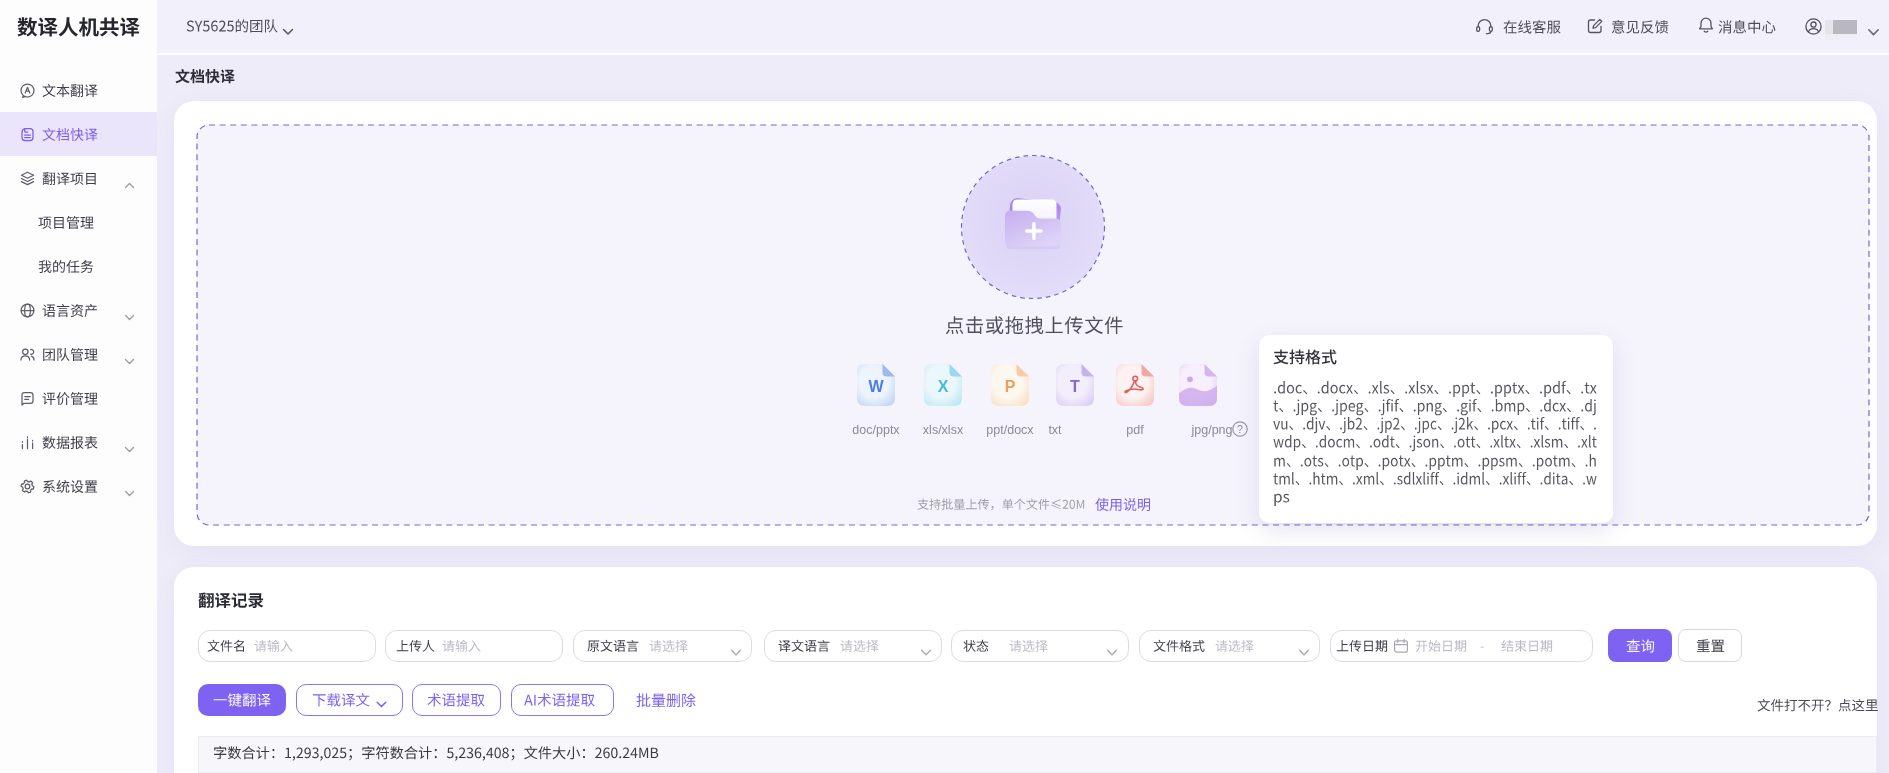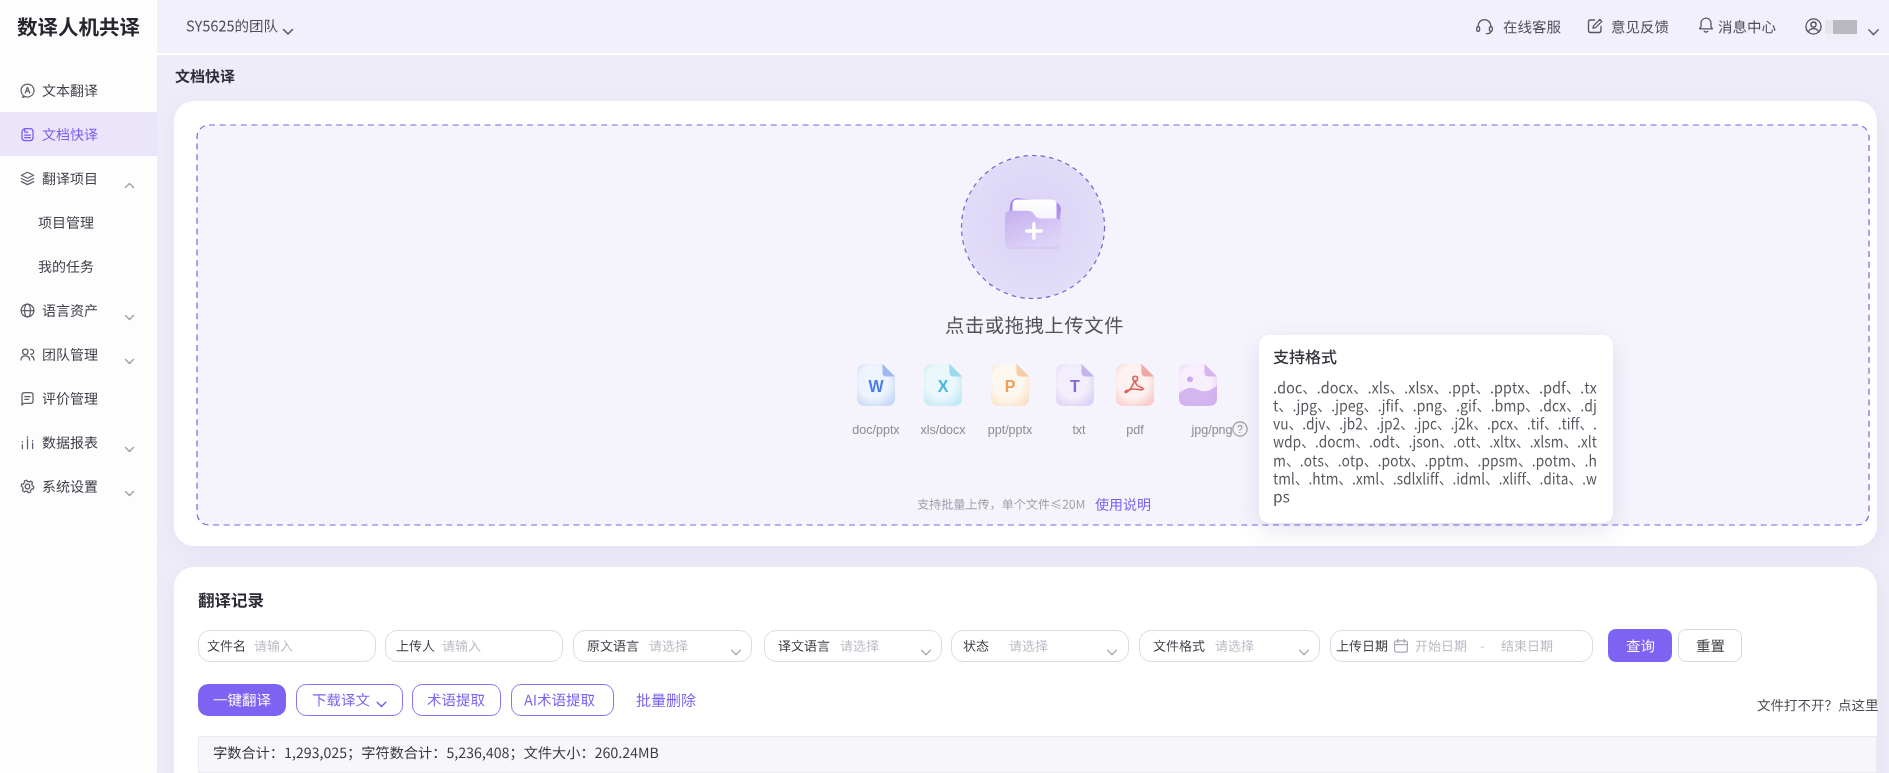--- a/index.html
+++ b/index.html
@@ -273,23 +273,23 @@
           <stop offset="1" stop-color="#ddbff3"></stop>
         </radialGradient>
       </defs>
 <path d="M8 0 L25.5 0 L38 12.5 L38 34 Q38 42 30 42 L8 42 Q0 42 0 34 L0 8 Q0 0 8 0 Z" fill="url(#tgi)"></path>
 <path d="M25.5 0 L38 12.5 L29.5 12.5 Q25.5 12.5 25.5 8.5 Z" fill="#d7b3f0"></path>
 <circle cx="11" cy="15.3" r="2.9" fill="#cda8ec"></circle>
       <path d="M0 29.5 Q9.5 20.5 18.5 25.5 Q27.5 30.5 38 21.5 L38 34 Q38 42 30 42 L8 42 Q0 42 0 34 Z" fill="#cba6ec" opacity="0.78"></path>
     </svg></div>
 <style>.lab{position:absolute;top:423px;font-size:12.5px;color:#8b8b97;text-align:center;width:80px}</style>
 <div class="lab" style="left:836px">doc/pptx</div>
-<div class="lab" style="left:903px">xls/docx</div>
-<div class="lab" style="left:970px">ppt/pptx</div>
-<div class="lab" style="left:1039px">txt</div>
+<div class="lab" style="left:903px">xls/xlsx</div>
+<div class="lab" style="left:970px">ppt/docx</div>
+<div class="lab" style="left:1015px">txt</div>
 <div class="lab" style="left:1095px">pdf</div>
 <div class="lab" style="left:1172px">jpg/png</div>
 <div class="abs" style="left:1232px;top:421px"><svg width="16" height="16" viewBox="0 0 16 16">
       <circle cx="8" cy="8" r="7.2" fill="none" stroke="#9698a4" stroke-width="1.2"></circle>
       <text x="8" y="11.6" text-anchor="middle" font-family="Liberation Sans,sans-serif" font-size="10.5" fill="#8a8a96">?</text>
     </svg></div>
 <div style="position:absolute;left:917.0px;top:495.8px">
     <svg width="168.5" height="16.9" viewBox="0 -12.8 168.5 16.9" style="display:block;overflow:visible">
       <path d="M5.6 -10.2V-8.3H0.9V-7.4H5.6V-5.5H1.5V-4.7H2.8L2.5 -4.6C3.2 -3.3 4.1 -2.2 5.2 -1.3C3.8 -0.6 2.2 -0.2 0.4 0.1C0.6 0.3 0.8 0.7 0.9 1C2.8 0.6 4.5 0.1 6.1 -0.8C7.5 0.1 9.1 0.6 11.1 0.9C11.2 0.7 11.5 0.3 11.7 0C9.9 -0.2 8.3 -0.7 7 -1.3C8.3 -2.3 9.5 -3.5 10.2 -5.2L9.5 -5.6L9.4 -5.5H6.5V-7.4H11.1V-8.3H6.5V-10.2ZM3.5 -4.7H8.8C8.2 -3.5 7.3 -2.5 6.1 -1.8C5 -2.6 4.1 -3.5 3.5 -4.7Z M17.5 -2.5C18 -1.8 18.6 -0.9 18.9 -0.3L19.6 -0.8C19.3 -1.4 18.7 -2.2 18.2 -2.9ZM19.7 -10.1V-8.6H17.1V-7.8H19.7V-6.2H16.5V-5.4H21.3V-4H16.6V-3.2H21.3V-0.1C21.3 0 21.2 0.1 21 0.1C20.9 0.1 20.2 0.1 19.5 0.1C19.7 0.3 19.8 0.7 19.8 1C20.7 1 21.3 0.9 21.7 0.8C22 0.7 22.1 0.4 22.1 -0.1V-3.2H23.6V-4H22.1V-5.4H23.7V-6.2H20.5V-7.8H23.1V-8.6H20.5V-10.1ZM14.2 -10.2V-7.7H12.6V-6.9H14.2V-4.2C13.5 -4 12.9 -3.9 12.4 -3.7L12.7 -2.8L14.2 -3.3V-0.1C14.2 0 14.1 0.1 14 0.1C13.8 0.1 13.3 0.1 12.8 0.1C12.9 0.3 13.1 0.7 13.1 0.9C13.8 0.9 14.3 0.9 14.6 0.8C14.9 0.6 15 0.4 15 -0.1V-3.6L16.3 -4L16.2 -4.9L15 -4.5V-6.9H16.3V-7.7H15V-10.2Z M26.4 -10.2V-7.7H24.8V-6.9H26.4V-4.2C25.7 -4.1 25.1 -3.9 24.6 -3.8L24.9 -2.9L26.4 -3.3V-0.2C26.4 -0 26.4 0 26.2 0C26 0 25.5 0.1 24.9 0C25.1 0.3 25.2 0.6 25.2 0.9C26.1 0.9 26.5 0.9 26.9 0.7C27.2 0.6 27.3 0.3 27.3 -0.2V-3.6L28.8 -4.1L28.7 -4.9L27.3 -4.5V-6.9H28.7V-7.7H27.3V-10.2ZM29.2 0.8C29.4 0.6 29.7 0.4 31.9 -0.6C31.8 -0.8 31.8 -1.1 31.7 -1.4L30.1 -0.7V-5.4H31.9V-6.2H30.1V-10H29.2V-0.9C29.2 -0.4 29 -0.2 28.8 -0C28.9 0.2 29.1 0.5 29.2 0.8ZM34.9 -7.4C34.5 -6.9 33.8 -6.3 33.2 -5.8V-10H32.3V-0.8C32.3 0.4 32.5 0.7 33.4 0.7C33.6 0.7 34.5 0.7 34.7 0.7C35.5 0.7 35.8 0.1 35.8 -1.5C35.6 -1.6 35.2 -1.7 35 -1.9C35 -0.6 34.9 -0.2 34.6 -0.2C34.5 -0.2 33.7 -0.2 33.6 -0.2C33.3 -0.2 33.2 -0.3 33.2 -0.8V-4.8C34 -5.4 34.9 -6.1 35.6 -6.8Z M39.3 -8H45.3V-7.4H39.3ZM39.3 -9.2H45.3V-8.6H39.3ZM38.4 -9.8V-6.8H46.2V-9.8ZM36.9 -6.3V-5.6H47.8V-6.3ZM39.1 -3.3H41.9V-2.6H39.1ZM42.8 -3.3H45.7V-2.6H42.8ZM39.1 -4.5H41.9V-3.8H39.1ZM42.8 -4.5H45.7V-3.8H42.8ZM36.9 -0V0.7H47.9V-0H42.8V-0.7H46.9V-1.4H42.8V-2H46.6V-5.1H38.2V-2H41.9V-1.4H37.9V-0.7H41.9V-0Z M53.6 -10V-0.5H49V0.4H59.9V-0.5H54.5V-5.3H59.1V-6.2H54.5V-10Z M63.7 -10.1C63 -8.3 61.9 -6.5 60.7 -5.3C60.9 -5.1 61.1 -4.6 61.2 -4.4C61.6 -4.8 62 -5.3 62.4 -5.9V0.9H63.3V-7.2C63.8 -8.1 64.2 -9 64.6 -9.9ZM66.2 -1.5C67.3 -0.8 68.7 0.3 69.3 1L70 0.3C69.7 -0 69.2 -0.4 68.7 -0.8C69.6 -1.8 70.6 -3 71.4 -3.8L70.7 -4.2L70.6 -4.2H66.7L67.1 -5.6H72V-6.5H67.4L67.8 -7.9H71.5V-8.8H68L68.3 -10L67.4 -10.1L67.1 -8.8H64.7V-7.9H66.9L66.5 -6.5H64V-5.6H66.2C66 -4.8 65.7 -4 65.5 -3.3H69.8C69.3 -2.7 68.6 -2 68 -1.3C67.6 -1.6 67.2 -1.8 66.8 -2.1Z M74.5 1.3C75.8 0.8 76.6 -0.1 76.6 -1.5C76.6 -2.3 76.2 -2.8 75.6 -2.8C75.1 -2.8 74.6 -2.5 74.6 -2C74.6 -1.4 75.1 -1.1 75.6 -1.1L75.8 -1.1C75.7 -0.3 75.2 0.3 74.2 0.7Z M87.4 -5.3H90.3V-4H87.4ZM91.2 -5.3H94.2V-4H91.2ZM87.4 -7.3H90.3V-6H87.4ZM91.2 -7.3H94.2V-6H91.2ZM93.3 -10.1C93 -9.5 92.5 -8.7 92.1 -8.1H89.1L89.6 -8.3C89.4 -8.8 88.8 -9.6 88.3 -10.1L87.6 -9.8C88 -9.2 88.5 -8.6 88.7 -8.1H86.5V-3.2H90.3V-2.1H85.4V-1.2H90.3V1H91.2V-1.2H96.2V-2.1H91.2V-3.2H95.1V-8.1H93.1C93.5 -8.6 93.9 -9.2 94.3 -9.8Z M102.4 -6.6V1H103.3V-6.6ZM102.9 -10.2C101.7 -8.2 99.5 -6.4 97.2 -5.4C97.5 -5.2 97.7 -4.8 97.9 -4.6C99.8 -5.5 101.6 -6.9 102.9 -8.5C104.5 -6.7 106.1 -5.5 107.9 -4.5C108 -4.8 108.3 -5.2 108.5 -5.4C106.7 -6.3 104.9 -7.4 103.4 -9.3L103.7 -9.8Z M114 -10C114.4 -9.4 114.8 -8.6 114.9 -8.1L115.9 -8.4C115.7 -8.9 115.3 -9.7 115 -10.2ZM109.5 -8V-7.1H111.4C112.1 -5.3 113.1 -3.7 114.3 -2.4C113 -1.3 111.3 -0.5 109.3 0.1C109.5 0.3 109.8 0.7 109.9 0.9C111.9 0.3 113.6 -0.6 115 -1.8C116.3 -0.6 118 0.3 120 0.9C120.1 0.6 120.4 0.2 120.6 0C118.7 -0.4 117 -1.3 115.7 -2.4C116.9 -3.7 117.8 -5.2 118.5 -7.1H120.4V-8ZM115 -3.1C113.9 -4.2 113 -5.6 112.3 -7.1H117.5C116.9 -5.5 116.1 -4.2 115 -3.1Z M124.8 -4.1V-3.2H128.3V1H129.2V-3.2H132.5V-4.1H129.2V-6.8H132V-7.7H129.2V-10H128.3V-7.7H126.7C126.8 -8.2 127 -8.8 127.1 -9.4L126.2 -9.6C125.9 -8 125.4 -6.4 124.7 -5.4C125 -5.3 125.3 -5.1 125.5 -4.9C125.8 -5.5 126.1 -6.1 126.4 -6.8H128.3V-4.1ZM124.2 -10.1C123.6 -8.3 122.5 -6.5 121.4 -5.3C121.5 -5.1 121.8 -4.6 121.9 -4.4C122.3 -4.8 122.7 -5.3 123 -5.8V0.9H123.9V-7.2C124.4 -8.1 124.8 -9 125.1 -9.9Z M143.7 -0.4 134.6 -4.1 134.3 -3.4 143.4 0.3ZM136.6 -5.9V-5.9L143.7 -8.8L143.4 -9.6L134.4 -5.9V-5.9L143.4 -2.3L143.7 -3Z M145.7 0H151.3V-1H148.9C148.4 -1 147.9 -0.9 147.4 -0.9C149.5 -2.8 150.9 -4.6 150.9 -6.4C150.9 -8 149.9 -9 148.3 -9C147.2 -9 146.4 -8.5 145.7 -7.7L146.3 -7.1C146.8 -7.7 147.4 -8.1 148.2 -8.1C149.3 -8.1 149.8 -7.4 149.8 -6.4C149.8 -4.9 148.5 -3.1 145.7 -0.7Z M155.3 0.2C157 0.2 158 -1.4 158 -4.5C158 -7.5 157 -9 155.3 -9C153.6 -9 152.5 -7.5 152.5 -4.5C152.5 -1.4 153.6 0.2 155.3 0.2ZM155.3 -0.7C154.3 -0.7 153.6 -1.9 153.6 -4.5C153.6 -7.1 154.3 -8.2 155.3 -8.2C156.3 -8.2 157 -7.1 157 -4.5C157 -1.9 156.3 -0.7 155.3 -0.7Z M159.9 0H160.9V-4.9C160.9 -5.7 160.8 -6.8 160.7 -7.5H160.8L161.5 -5.5L163.2 -0.9H163.9L165.6 -5.5L166.3 -7.5H166.3C166.3 -6.8 166.2 -5.7 166.2 -4.9V0H167.2V-8.9H165.9L164.2 -4.1C164 -3.5 163.8 -2.9 163.6 -2.3H163.5C163.3 -2.9 163.1 -3.5 162.9 -4.1L161.2 -8.9H159.9Z" fill="#9c9caa"></path>
     </svg>

